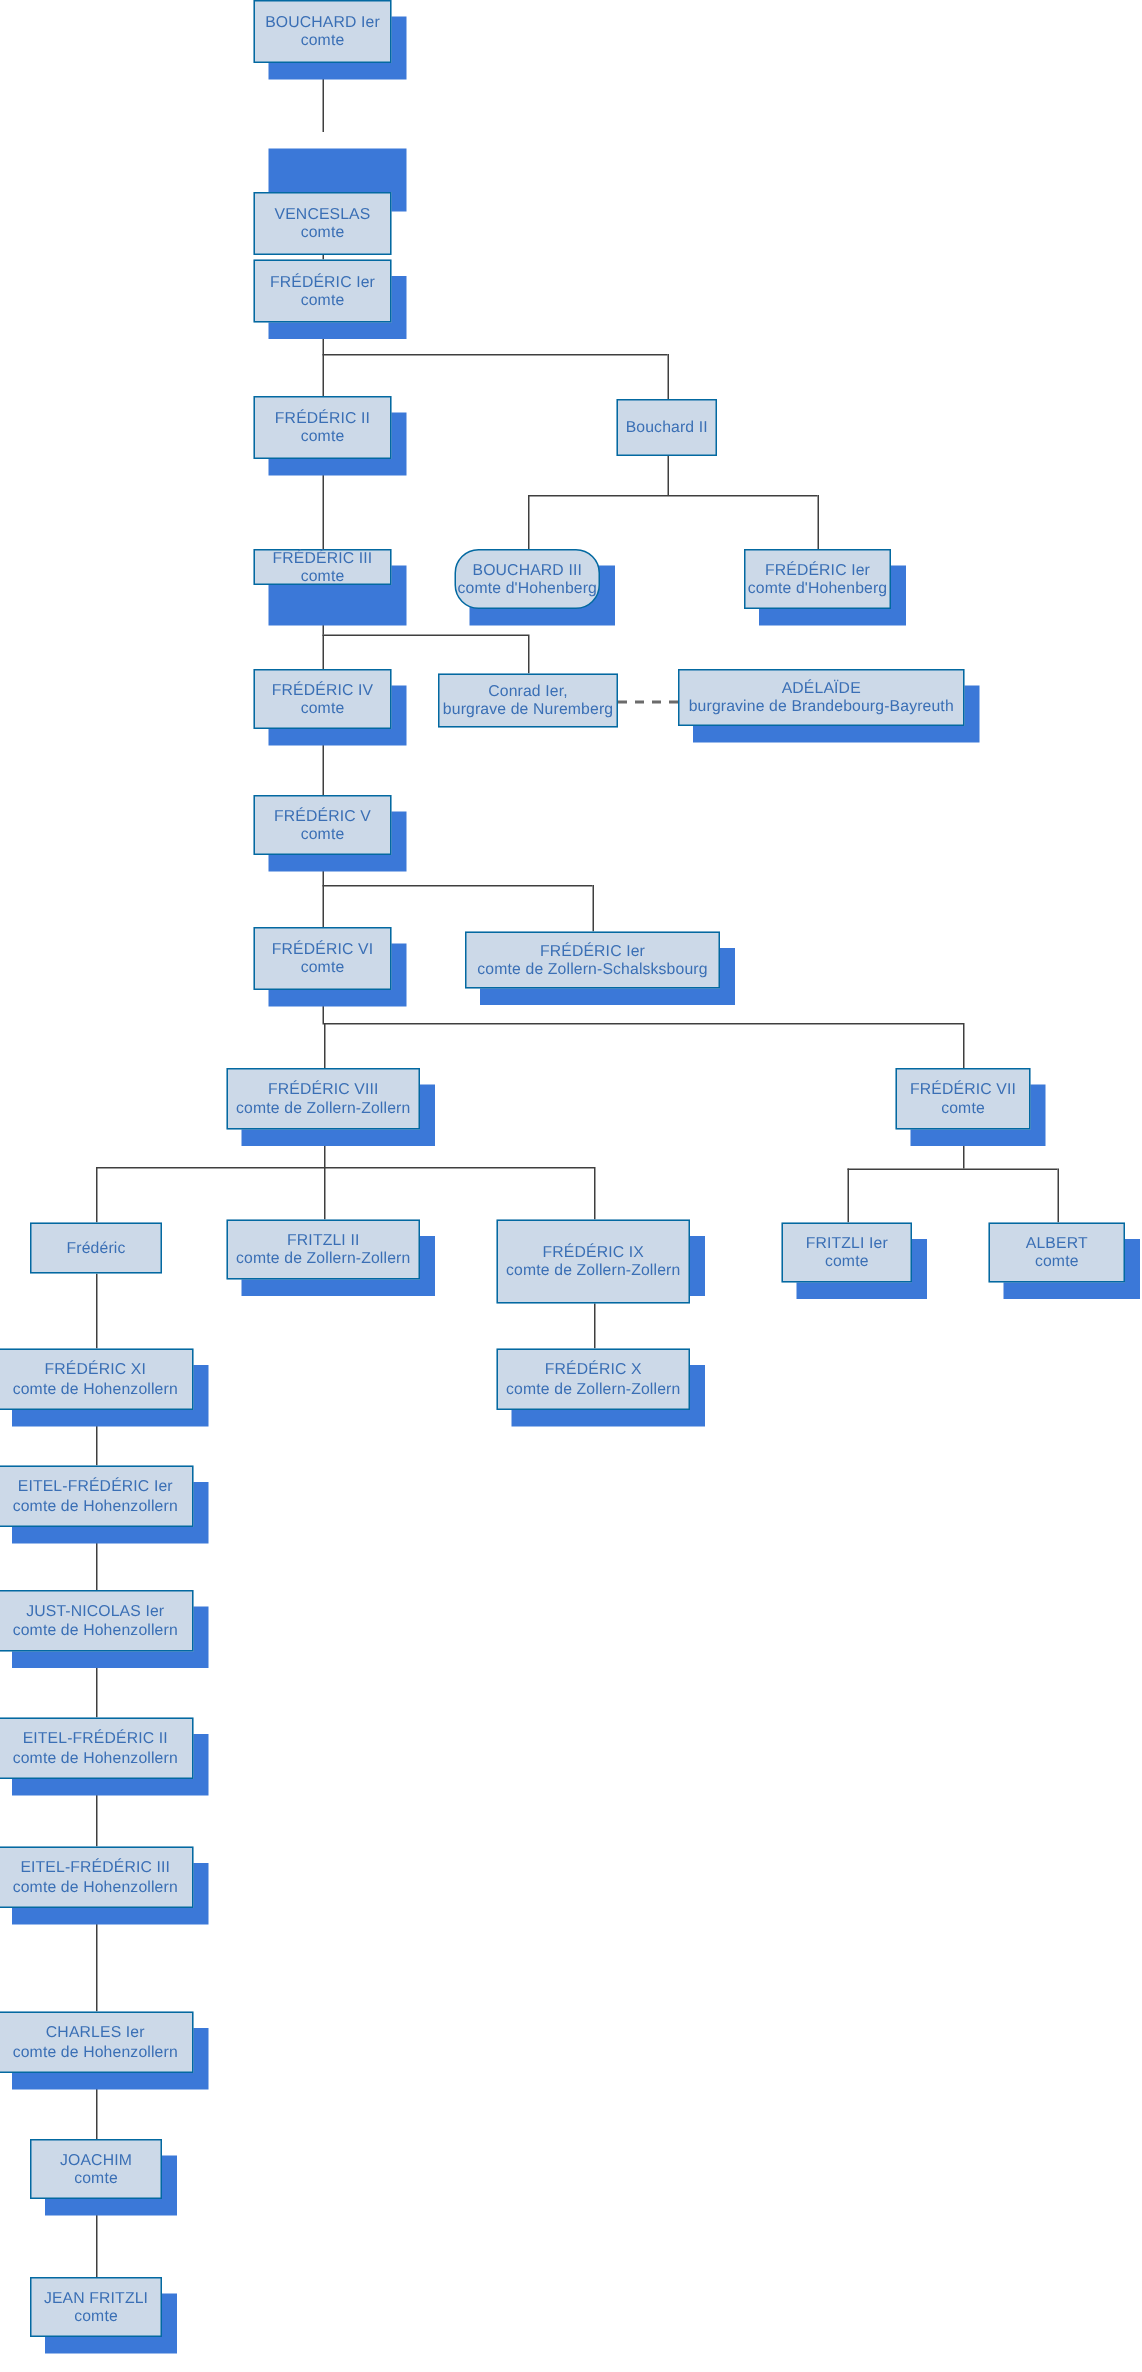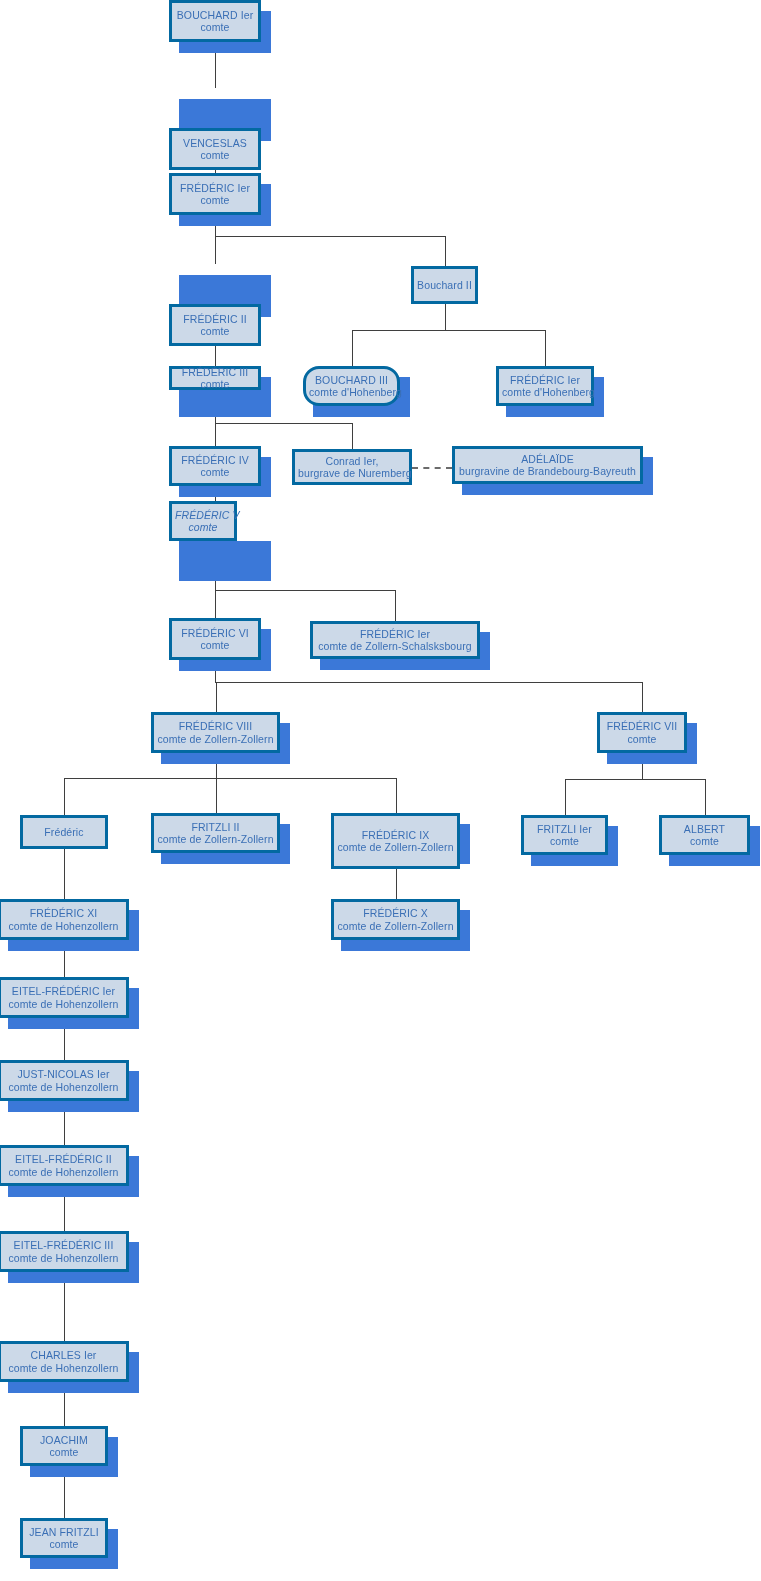--- a/index.html
+++ b/index.html
@@ -19,24 +19,25 @@
   .ln.v{width:1px;}
   .ln.h{height:1px;}
   .ln-dash{
     position:absolute;height:0;border-top:2px dashed #6b6b6b;
   }
   
   .node{
     position:absolute;
     box-sizing:border-box;
     background:#ccd9e8;
-    border:3px solid #0369a1;
+    border:1px solid #0369a1;
     color:#3a6fb5;
     display:flex;
     flex-direction:column;
+    align-items:center;
     justify-content:center;
     text-align:center;
     line-height:1.16;
     font-size:10.5px;
     letter-spacing:.1px;
     z-index:3;
     padding:2px 3px;
   }
   .node .l1{display:block;white-space:nowrap;}
   .node .l2{display:block;white-space:nowrap;}
@@ -107,21 +108,21 @@
       <div class="node" style="left: 169px; top: 88px; width: 92px; height: 42px; margin-top: 40px;">
         <span class="l1">VENCESLAS</span>
         <span class="l2">comte</span>
       </div>
       <div class="shadow" style="left: 179px; top: 184px; width: 92px; height: 42px;"></div>
       <div class="node" style="left: 169px; top: 173px; width: 92px; height: 42px;">
         <span class="l1">FRÉDÉRIC Ier</span>
         <span class="l2">comte</span>
       </div>
       <div class="shadow" style="left: 179px; top: 275px; width: 92px; height: 42px;"></div>
-      <div class="node" style="left: 169px; top: 264px; width: 92px; height: 42px; margin-top: 40px;">
+      <div class="node" style="left: 169px; top: 264px; width: 92px; height: 42px;">
         <span class="l1">FRÉDÉRIC II</span>
         <span class="l2">comte</span>
       </div>
       <div class="node" style="left: 411px; top: 266px; width: 67px; height: 38px;">
         <span class="l1">Bouchard II</span>
       </div>
       <div class="shadow" style="left: 179px; top: 377px; width: 92px; height: 40px;"></div>
       <div class="node" style="left: 169px; top: 366px; width: 92px; height: 24px;">
         <span class="l1">FRÉDÉRIC III</span>
         <span class="l2">comte</span>
@@ -144,21 +145,21 @@
       <div class="node" style="left: 292px; top: 449px; width: 120px; height: 36px;">
         <span class="l1">Conrad Ier,</span>
         <span class="l2">burgrave de Nuremberg</span>
       </div>
       <div class="shadow" style="left: 462px; top: 457px; width: 191px; height: 38px;"></div>
       <div class="node" style="left: 452px; top: 446px; width: 191px; height: 38px;">
         <span class="l1">ADÉLAÏDE</span>
         <span class="l2">burgravine de Brandebourg-Bayreuth</span>
       </div>
       <div class="shadow" style="left: 179px; top: 541px; width: 92px; height: 40px;"></div>
-      <div class="node" style="left: 169px; top: 501px; width: 68px; height: 40px; font-style: italic;">
+      <div class="node" style="left: 169px; top: 530px; width: 92px; height: 40px;">
         <span class="l1">FRÉDÉRIC V</span>
         <span class="l2">comte</span>
       </div>
       <div class="shadow" style="left: 179px; top: 629px; width: 92px; height: 42px;"></div>
       <div class="node" style="left: 169px; top: 618px; width: 92px; height: 42px;">
         <span class="l1">FRÉDÉRIC VI</span>
         <span class="l2">comte</span>
       </div>
       <div class="shadow" style="left: 320px; top: 632px; width: 170px; height: 38px;"></div>
       <div class="node" style="left: 310px; top: 621px; width: 170px; height: 38px;">

